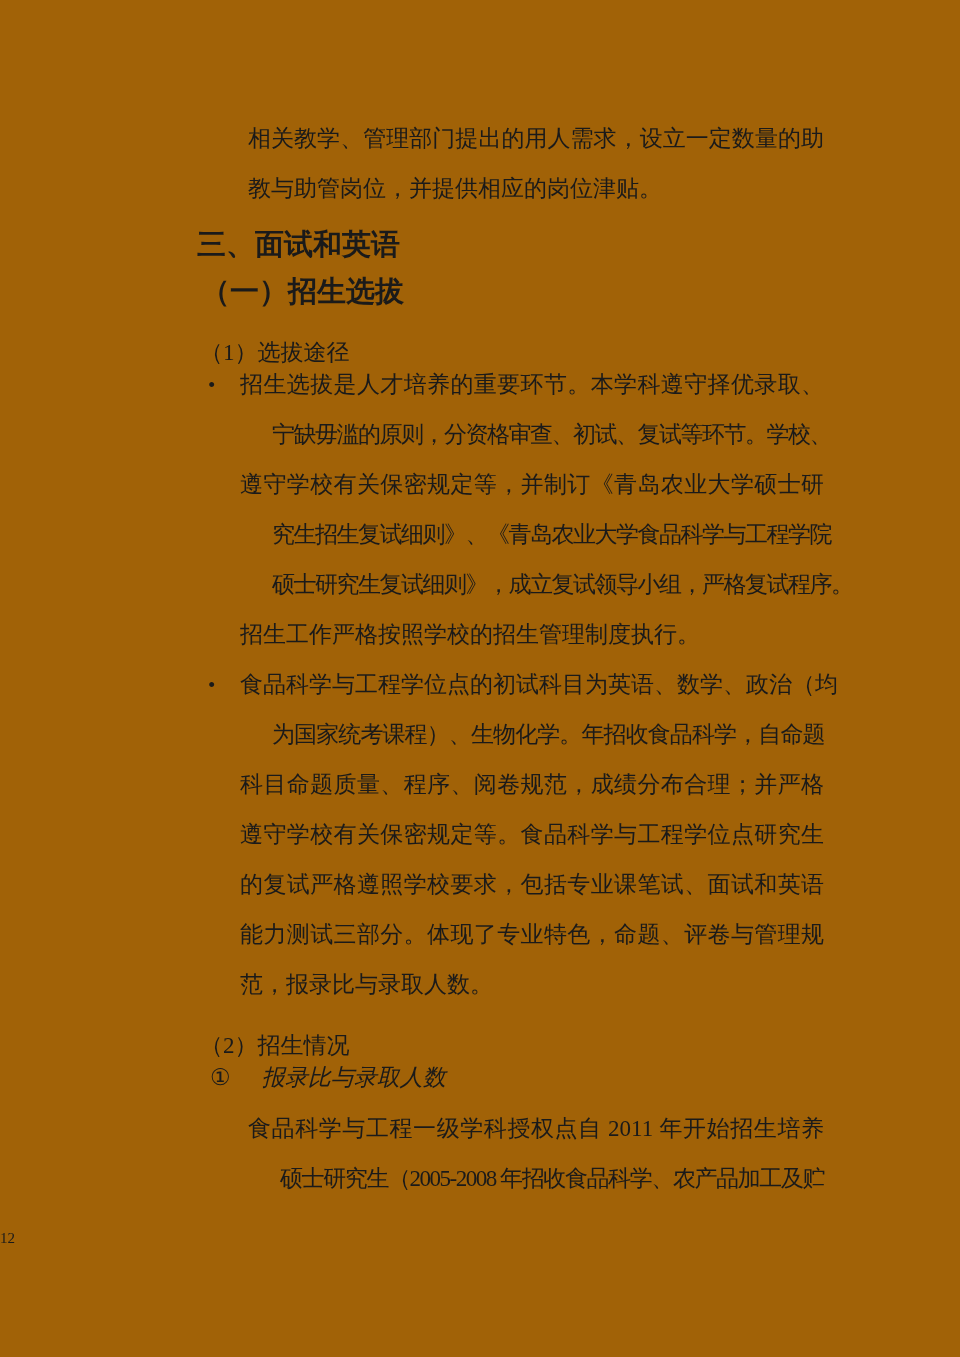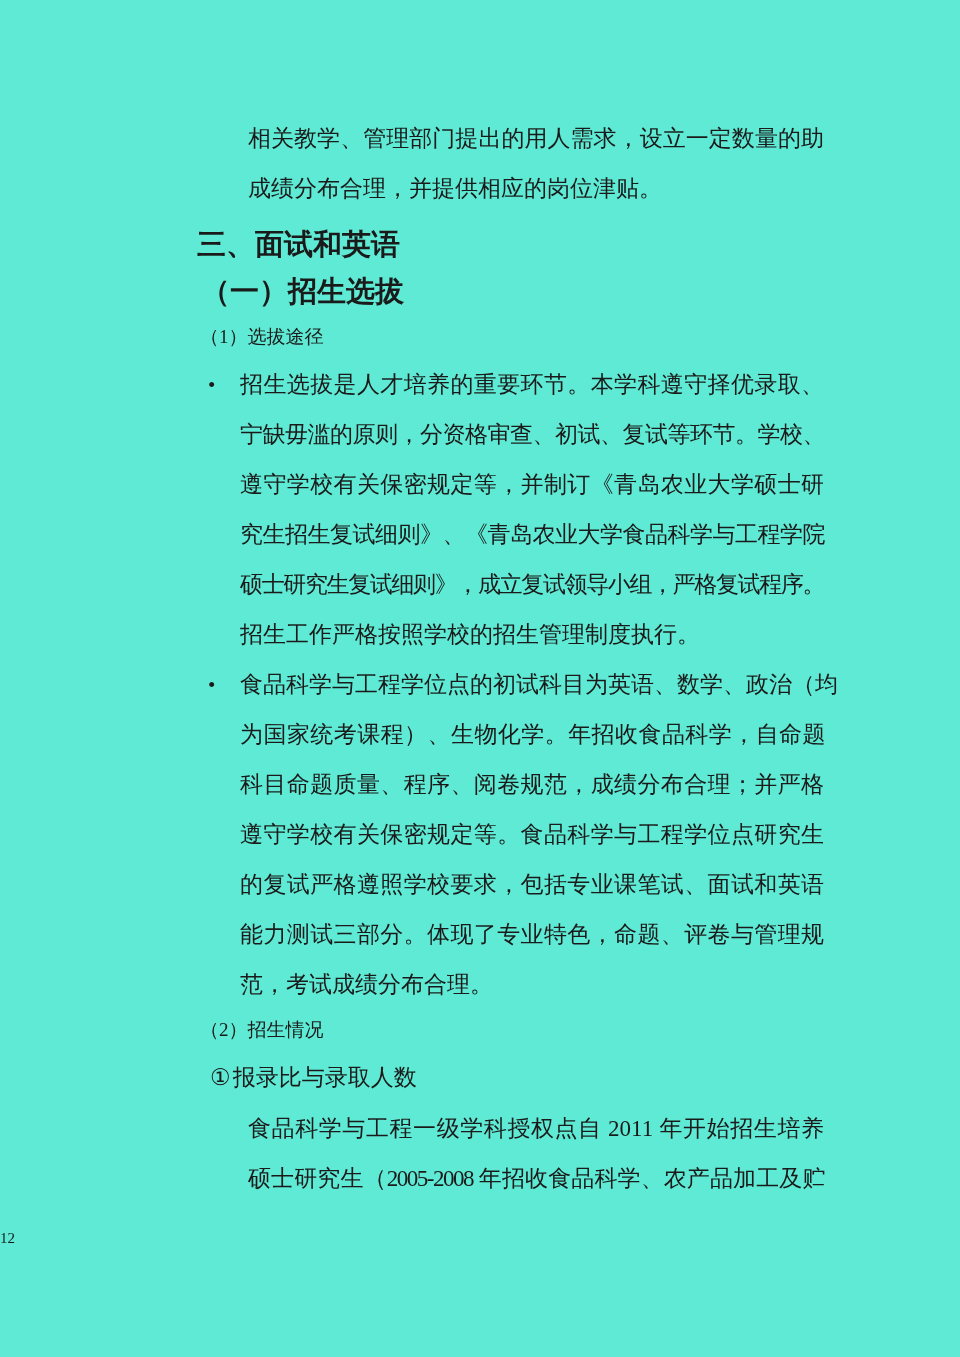--- a/index.html
+++ b/index.html
@@ -4,21 +4,21 @@
 <style>
   html, body {
     margin: 0;
     padding: 0;
     background: #ffffff;
   }
   .page {
     position: relative;
     width: 960px;
     height: 1357px;
-    background: #5eead4;
+    background: #a16207;
     color: #1a1a1a;
     font-family: "Liberation Serif", "DejaVu Serif", serif;
     overflow: hidden;
   }
   
   .abs { position: absolute; }
 
   
   .para {
     font-size: 23px;
@@ -29,20 +29,21 @@
     text-align: justify;
     text-align-last: justify;
     white-space: nowrap;
     height: 50px;
   }
   .tline.flush {
     text-align-last: left;
   }
   .tline.tight {
     letter-spacing: -1.5px;
+    margin-left: 32px;
   }
 
   
   .h1 {
     left: 197px;
     top: 227px;
     font-family: "Liberation Sans", "DejaVu Sans", sans-serif;
     font-weight: 700;
     font-size: 29px;
     line-height: 34px;
@@ -51,23 +52,24 @@
   .h2 {
     left: 201px;
     top: 274px;
     font-family: "Liberation Sans", "DejaVu Sans", sans-serif;
     font-weight: 700;
     font-size: 29px;
     line-height: 34px;
     white-space: nowrap;
   }
   .sub {
-    font-size: 19px;
+    font-size: 23px;
     line-height: 28px;
     white-space: nowrap;
+    margin-top: 16px;
   }
 
   
   .para-continuation { left: 248px; top: 114px; width: 576px; }
   .para-admissions   { left: 248px; top: 1104px; width: 576px; }
 
   
   .bullet-item { left: 208px; }
   .bullet-item .marker {
     position: absolute;
@@ -86,38 +88,38 @@
   .item1-heading { left: 200px; top: 323px; }
   .item2-heading { left: 200px; top: 1016px; }
 
   .numbered-item {
     left: 210px;
     top: 1064px;
     font-size: 23px;
     line-height: 28px;
     white-space: nowrap;
   }
-  .numbered-item .num-label { margin-left: 2px; }
+  .numbered-item .num-label { margin-left: 31px; font-style: italic; }
 
   .page-footer {
     left: 0;
     top: 1228px;
     width: 952px;
     font-size: 15px;
     line-height: 20px;
   }
 </style>
 </head>
 <body>
 
 <div class="page">
 
   <div class="abs para para-continuation">
     <div class="tline">相关教学、管理部门提出的用人需求，设立一定数量的助</div>
-    <div class="tline flush">成绩分布合理，并提供相应的岗位津贴。</div>
+    <div class="tline flush">教与助管岗位，并提供相应的岗位津贴。</div>
   </div>
 
   <div class="abs h1">三、面试和英语</div>
 
   <div class="abs h2">（一）招生选拔</div>
 
   <div class="abs sub item1-heading">（1）选拔途径</div>
 
   <div class="abs para bullet-item bullet-1">
     <span class="marker">•</span>
@@ -133,21 +135,21 @@
 
   <div class="abs para bullet-item bullet-2">
     <span class="marker">•</span>
     <div class="btext">
       <div class="tline">食品科学与工程学位点的初试科目为英语、数学、政治（均</div>
       <div class="tline tight">为国家统考课程）、生物化学。年招收食品科学，自命题</div>
       <div class="tline">科目命题质量、程序、阅卷规范，成绩分布合理；并严格</div>
       <div class="tline">遵守学校有关保密规定等。食品科学与工程学位点研究生</div>
       <div class="tline">的复试严格遵照学校要求，包括专业课笔试、面试和英语</div>
       <div class="tline">能力测试三部分。体现了专业特色，命题、评卷与管理规</div>
-      <div class="tline flush">范，考试成绩分布合理。</div>
+      <div class="tline flush">范，报录比与录取人数。</div>
     </div>
   </div>
 
   <div class="abs sub item2-heading">（2）招生情况</div>
 
   <div class="abs numbered-item">
     <span>①</span><span class="num-label">报录比与录取人数</span>
   </div>
 
   <div class="abs para para-admissions">

